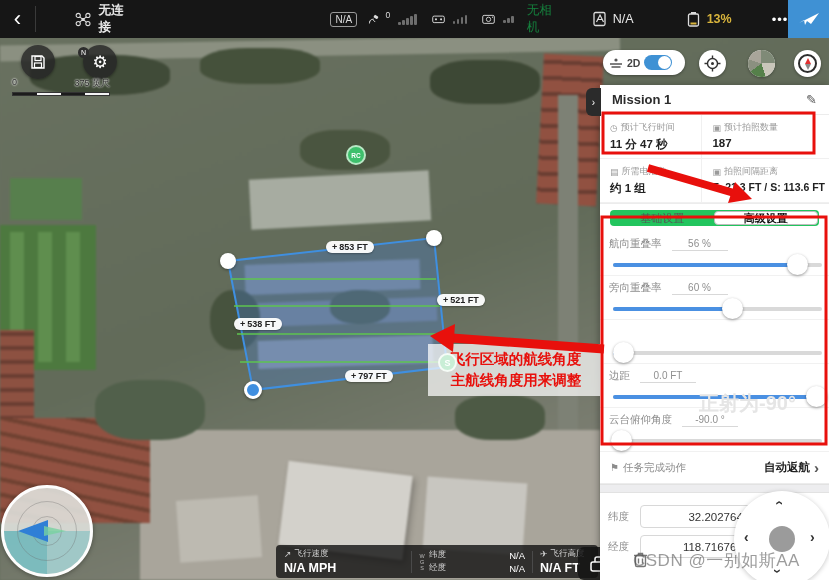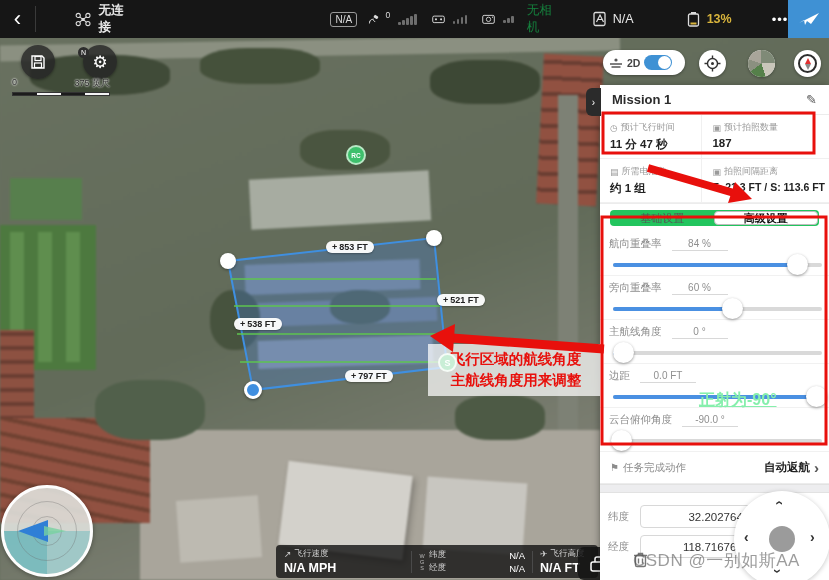--- a/index.html
+++ b/index.html
@@ -98,21 +98,21 @@
   .coord-row{position:absolute;left:8px;display:flex;align-items:center;gap:6px;}
   .coord-lbl{font-size:10.5px;color:#8c8c8c;width:26px;}
   .coord-box{width:130px;height:23px;border:1px solid #d8d8d8;border-radius:4px;font-size:11.5px;color:#333;display:flex;align-items:center;justify-content:flex-end;padding-right:7px;background:#fff;}
   #dpad{position:absolute;left:134px;top:-2px;width:96px;height:96px;border-radius:50%;background:#fff;box-shadow:0 1px 5px rgba(0,0,0,.22);}
   #dpad .c{position:absolute;font-size:14px;font-weight:bold;color:#333;}
   #dpad-center{position:absolute;left:35px;top:35px;width:26px;height:26px;border-radius:50%;background:#9b9b9b;}
 
   
   #red-layer{position:absolute;inset:0;z-index:45;pointer-events:none;}
   #route-note{position:absolute;left:428px;top:344px;width:176px;height:52px;background:rgba(255,255,255,.72);display:flex;flex-direction:column;align-items:center;justify-content:center;z-index:44;font-weight:bold;font-size:14.5px;color:#e8100c;line-height:1.45;}
-  #ortho-note{position:absolute;left:699px;top:390px;font-size:16px;font-weight:bold;color:#86efac;z-index:46;text-decoration:underline;}
+  #ortho-note{position:absolute;left:699px;top:390px;font-size:20px;font-weight:bold;color:#e5e5e5;z-index:46;}
   #watermark{position:absolute;left:633px;top:549px;font-size:17px;color:rgba(75,75,75,.55);z-index:50;letter-spacing:.5px;white-space:nowrap;}
   #trash-btn{position:absolute;left:633px;top:551px;z-index:27;}
 </style>
 </head>
 <body>
 
 <div id="stage">
 
   <div id="map-art">
     <div style="left:0;top:38px;width:829px;height:542px;background:linear-gradient(160deg,#69715f 0%,#616b58 45%,#7d7f72 75%,#9d9a8d 100%);"></div>
@@ -383,42 +383,38 @@
       </div>
     </div>
     <div id="tabs">
       <div class="tab">基础设置</div>
       <div class="tab sel">高级设置</div>
     </div>
 
     <div class="srow">
       <div class="line1">
           <span class="slbl">航向重叠率</span>
-          <span class="sval">84 %</span>
+          <span class="sval">56 %</span>
         </div>
       <div class="track">
           <div class="fill" style="width:88%;"></div>
           <div class="knob" style="left:calc(88% - 10px);"></div>
         </div>
     </div>
     <div class="srow">
       <div class="line1">
           <span class="slbl">旁向重叠率</span>
           <span class="sval">60 %</span>
         </div>
       <div class="track">
           <div class="fill" style="width:57%;"></div>
           <div class="knob" style="left:calc(57% - 10px);"></div>
         </div>
     </div>
     <div class="srow">
-      <div class="line1">
-          <span class="slbl">主航线角度</span>
-          <span class="sval">0 °</span>
-        </div>
       <div class="track">
           <div class="fill" style="width:5%;"></div>
           <div class="knob" style="left:calc(5% - 10px);"></div>
         </div>
     </div>
     <div class="srow">
       <div class="line1">
           <span class="slbl">边距</span>
           <span class="sval">0.0 FT</span>
         </div>

